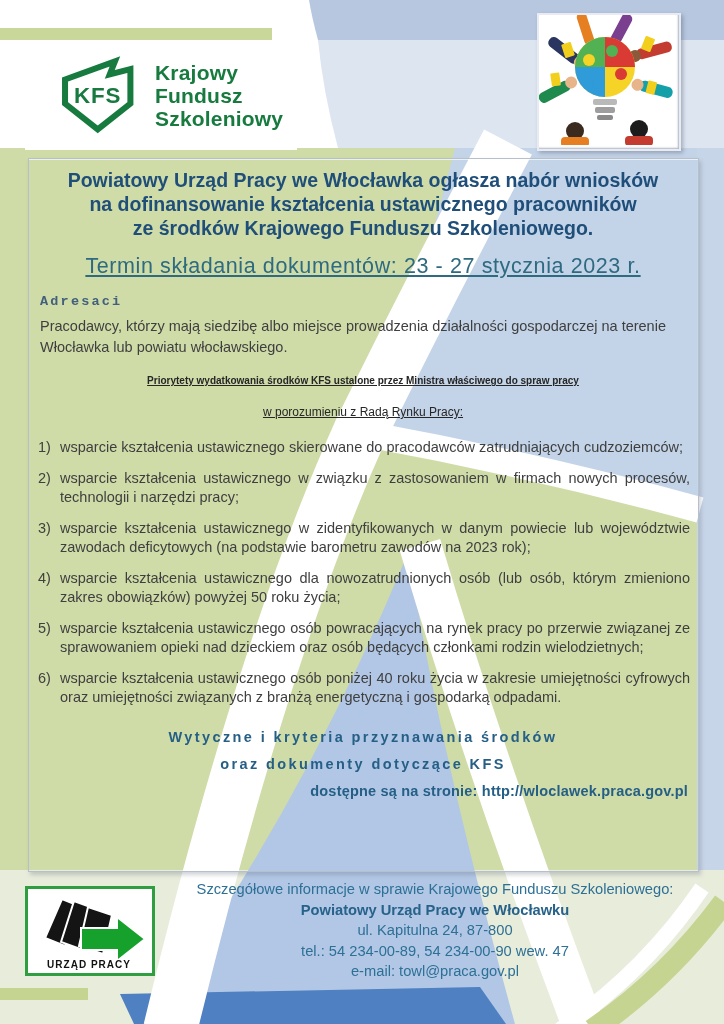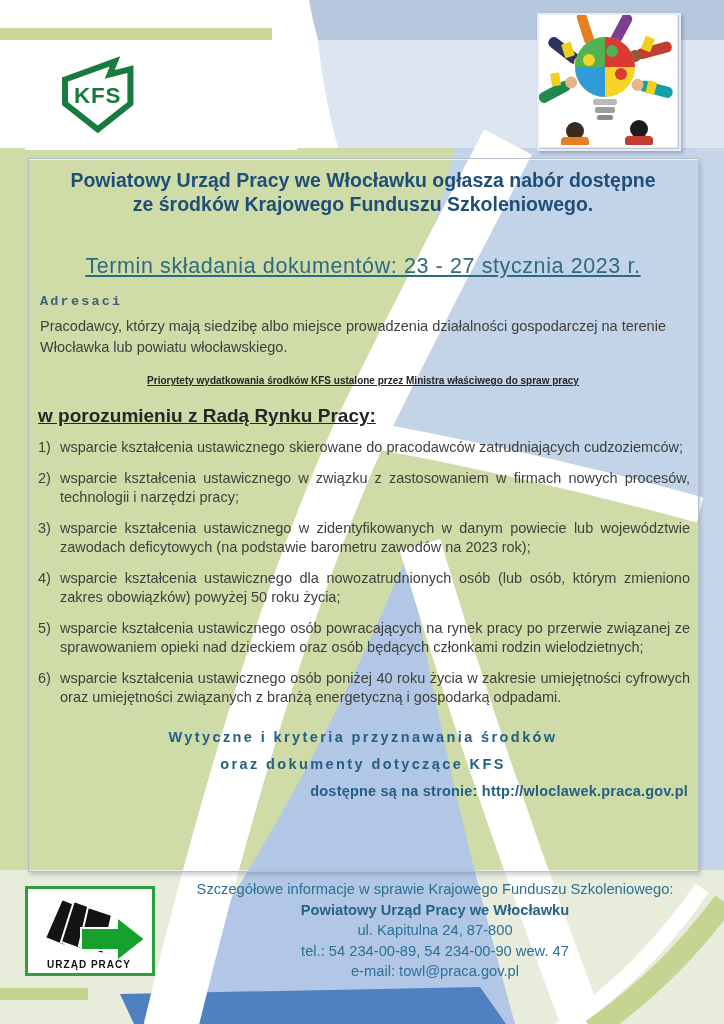--- a/index.html
+++ b/index.html
@@ -28,21 +28,21 @@
 
   .title{left:38px;top:168px;width:650px;text-align:center;
     color:#1f4e79;font-weight:bold;font-size:19.5px;line-height:24px;}
   .deadline{left:38px;top:254px;width:650px;text-align:center;
     color:#2e6a80;font-size:21.5px;letter-spacing:.6px;text-decoration:underline;}
 
   .adresaci{left:40px;top:294px;color:#42607c;font-weight:bold;font-size:13.5px;letter-spacing:2.2px;font-family:Liberation Mono, monospace;}
   .adresaci-body{left:40px;top:316px;width:648px;color:#3f3f3f;font-size:14.5px;line-height:21px;text-align:left;}
 
   .prio-h1{left:38px;top:375px;width:650px;text-align:center;color:#262626;font-weight:bold;font-size:10px;text-decoration:underline;}
-  .prio-h2{left:38px;top:405px;width:650px;text-align:left;color:#262626;font-weight:bold;font-size:19px;text-decoration:underline;}
+  .prio-h2{left:38px;top:405px;width:650px;text-align:center;color:#262626;font-weight:normal;font-size:12px;text-decoration:underline;}
 
   .plist{left:38px;top:438px;width:652px;color:#3f3f3f;font-size:14.5px;line-height:19.5px;}
   .pitem{display:flex;margin-bottom:11px;}
   .pnum{width:22px;flex:none;}
   .ptext{flex:1;text-align:justify;}
 
   .guide{left:38px;top:724px;width:650px;text-align:center;color:#255f86;font-weight:bold;}
   .guide .g1,.guide .g2{font-size:14.5px;letter-spacing:2.4px;line-height:27px;text-align:center;}
   .guide .g3{font-size:14.5px;letter-spacing:.2px;line-height:27px;text-align:right;}
   .guide a{color:#255f86;text-decoration:none;}
@@ -87,20 +87,25 @@
     <path d="M592,1030 Q668,978 724,902" fill="none" stroke="#c6d491" stroke-width="22"></path>
 
     <rect x="0" y="988" width="88" height="12" fill="#c6d491"></rect>
   </svg>
 
   <div class="abs logo-panel">
     <svg class="logo-shield" viewBox="0 0 100 96">
       <path d="M14,30 L72,9 L66,24 L90,18 L90,58 L52,88 L14,58 Z" fill="#ffffff" stroke="#177a3e" stroke-width="7" stroke-linejoin="miter"></path>
       <text x="52" y="57" text-anchor="middle" font-family="Liberation Sans, sans-serif" font-size="26" font-weight="bold" fill="#177a3e" letter-spacing="1">KFS</text>
     </svg>
+    <div class="logo-name">
+      <div>Krajowy</div>
+      <div>Fundusz</div>
+      <div>Szkoleniowy</div>
+    </div>
   </div>
 
   <div class="abs illu-box">
     <svg width="136" height="130" viewBox="0 0 136 130">
       <rect x="0" y="0" width="136" height="130" fill="#ffffff"></rect>
 
       <g stroke="none">
         <g transform="translate(14,20) rotate(38)">
             <rect x="0" y="0" width="36" height="11" rx="5" fill="#2a3560"></rect>
             <circle cx="38" cy="5" r="6" fill="#e8b48a"></circle>
@@ -150,21 +155,22 @@
         <rect x="54" y="84" width="24" height="6" rx="2" fill="#b9b9b9"></rect>
         <rect x="56" y="92" width="20" height="6" rx="2" fill="#9e9e9e"></rect>
         <rect x="58" y="100" width="16" height="5" rx="2" fill="#8a8a8a"></rect>
       </g>
     </svg>
   </div>
 
   <div class="abs content-box"></div>
 
   <div class="abs title">
-    <div>Powiatowy Urząd Pracy we Włocławku ogłasza nabór dostępne</div>
+    <div>Powiatowy Urząd Pracy we Włocławka ogłasza nabór wniosków</div>
+    <div>na dofinansowanie kształcenia ustawicznego pracowników</div>
     <div>ze środków Krajowego Funduszu Szkoleniowego.</div>
   </div>
 
   <div class="abs deadline">Termin składania dokumentów: 23 - 27 stycznia 2023 r.</div>
 
   <div class="abs adresaci">Adresaci</div>
   <div class="abs adresaci-body">Pracodawcy, którzy mają siedzibę albo miejsce prowadzenia działalności gospodarczej na terenie Włocławka lub powiatu włocławskiego.</div>
 
   <div class="abs prio-h1">Priorytety wydatkowania środków KFS ustalone przez Ministra właściwego do spraw pracy</div>
   <div class="abs prio-h2">w porozumieniu z Radą Rynku Pracy:</div>

